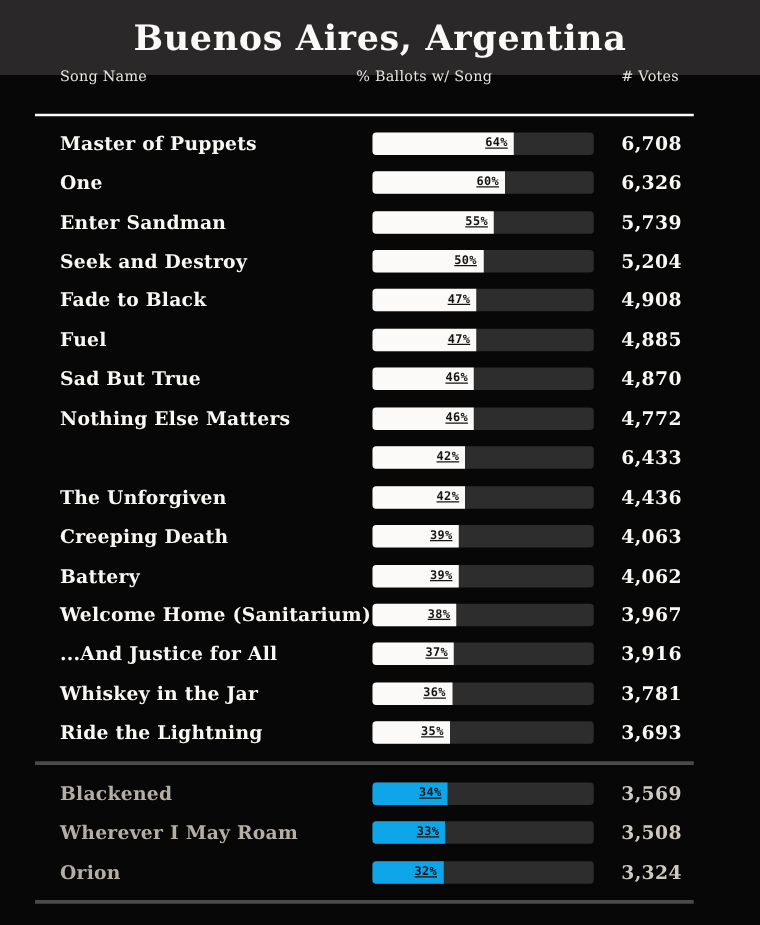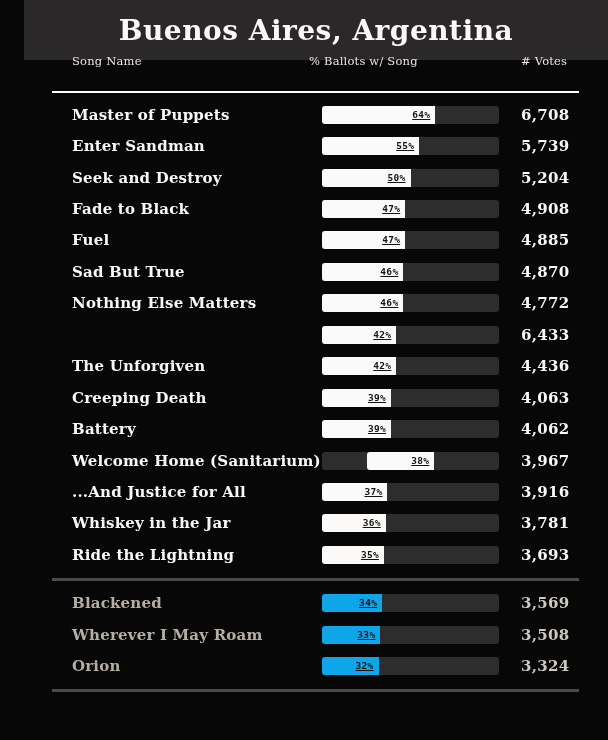--- a/index.html
+++ b/index.html
@@ -4,21 +4,20 @@
 <style>
   * { margin: 0; padding: 0; box-sizing: border-box; }
   html, body { background: #000; }
   .page {
     position: relative;
     width: 608px;
     height: 740px;
     background: #070707;
     overflow: hidden;
     font-family: "DejaVu Serif", serif;
-    padding-left: 24px;
   }
   .banner {
     height: 60px;
     background: #2a2829;
     display: flex;
     align-items: center;
     justify-content: center;
   }
   .banner h1 {
     color: #fbfaf8;
@@ -128,20 +127,29 @@
         <div class="row main">
           <span class="song">Master of Puppets</span>
           <div class="bar">
             <div class="fill" style="width: 64%;">
               <span class="pct">64%</span>
             </div>
           </div>
           <span class="votes">6,708</span>
         </div>
         <div class="row main">
+          <span class="song">One</span>
+          <div class="bar">
+            <div class="fill" style="width: 60%;">
+              <span class="pct">60%</span>
+            </div>
+          </div>
+          <span class="votes">6,326</span>
+        </div>
+        <div class="row main">
           <span class="song">Enter Sandman</span>
           <div class="bar">
             <div class="fill" style="width: 55%;">
               <span class="pct">55%</span>
             </div>
           </div>
           <span class="votes">5,739</span>
         </div>
         <div class="row main">
           <span class="song">Seek and Destroy</span>
@@ -219,21 +227,21 @@
           <div class="bar">
             <div class="fill" style="width: 39%;">
               <span class="pct">39%</span>
             </div>
           </div>
           <span class="votes">4,062</span>
         </div>
         <div class="row main">
           <span class="song">Welcome Home (Sanitarium)</span>
           <div class="bar">
-            <div class="fill" style="width: 38%; margin-left: 45px;">
+            <div class="fill" style="width: 38%;">
               <span class="pct">38%</span>
             </div>
           </div>
           <span class="votes">3,967</span>
         </div>
         <div class="row main">
           <span class="song">...And Justice for All</span>
           <div class="bar">
             <div class="fill" style="width: 37%;">
               <span class="pct">37%</span>

